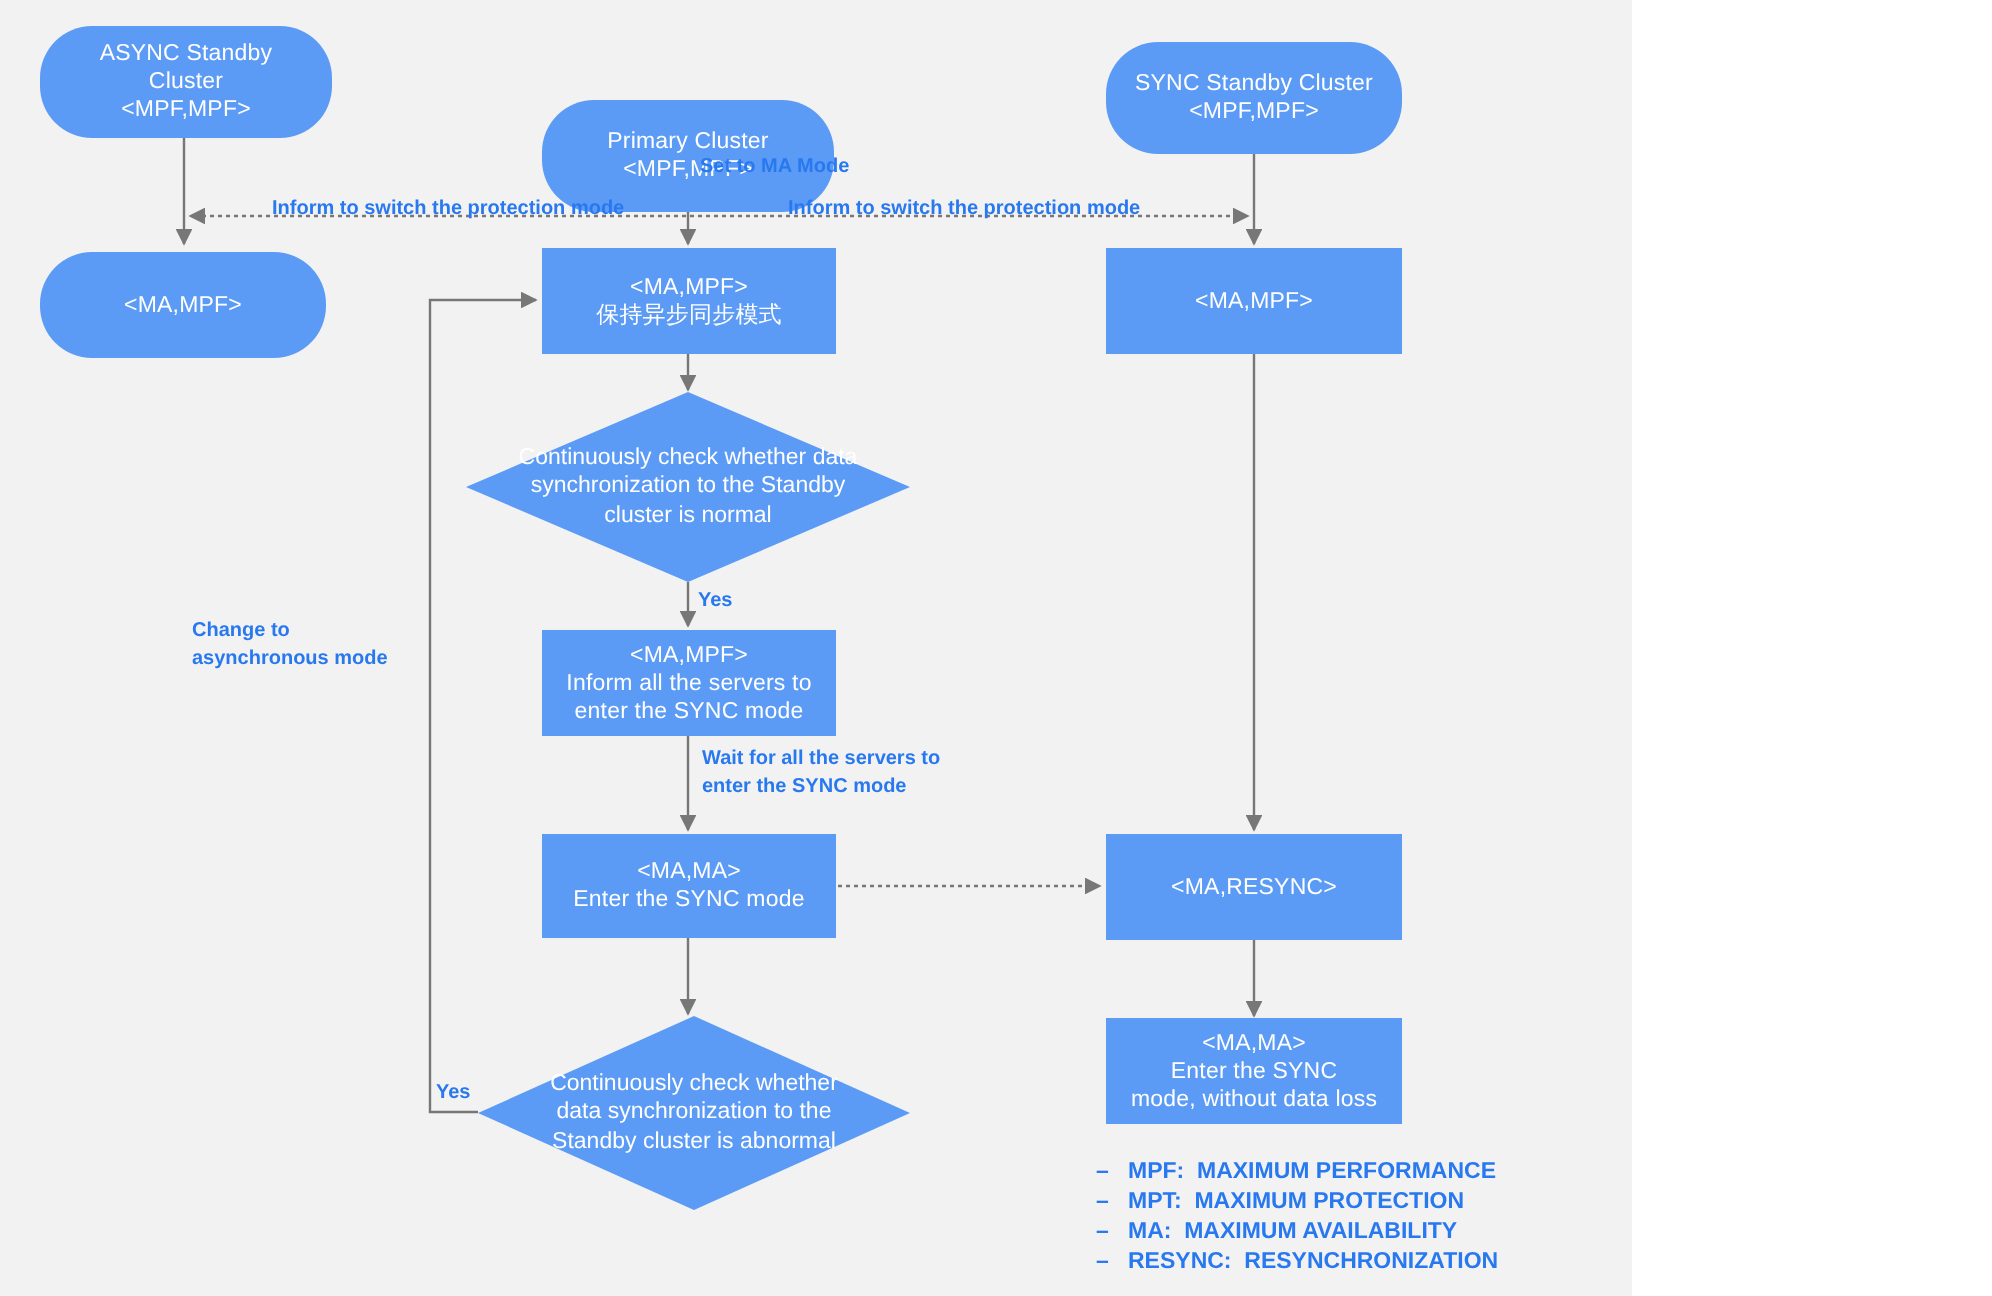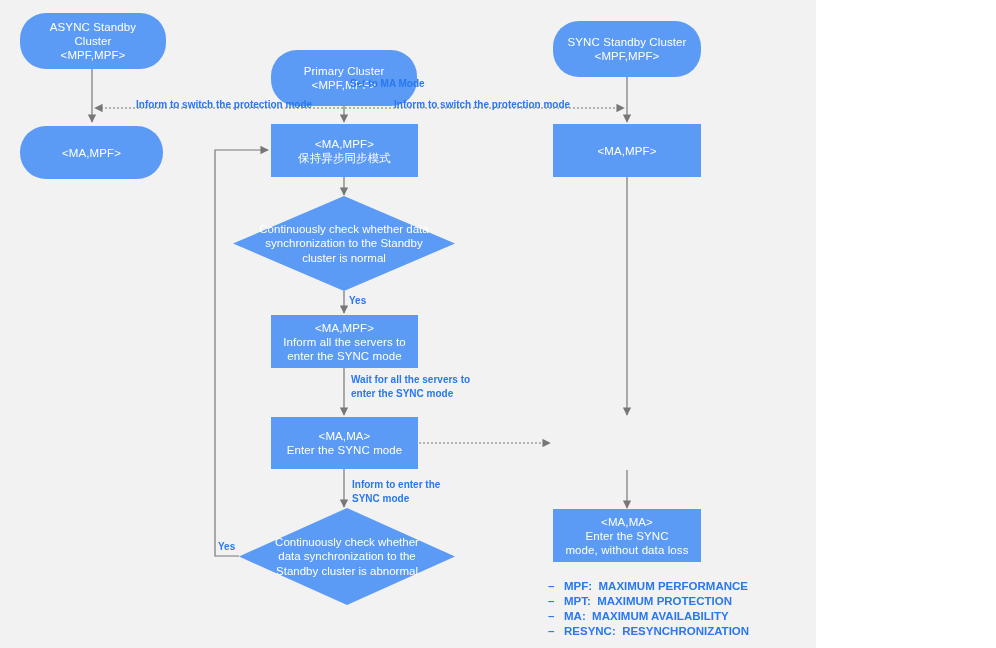--- a/index.html
+++ b/index.html
@@ -178,43 +178,46 @@
   <div class="node" style="left:271px; top:417px; width:147px; height:52px;">
     <span class="ln">&lt;MA,MA&gt;</span>
     <span class="ln">Enter the SYNC mode</span>
   </div>
 
   <div class="diamond" style="left:239px; top:508px; width:216px; height:97px;">
     <div class="shape"></div>
     <div class="dtext">Continuously check whether data synchronization to the Standby cluster is abnormal</div>
   </div>
 
+  <div class="node" style="left:553px; top:417px; width:148px; height:53px;">
+    <span class="ln">&lt;MA,RESYNC&gt;</span>
+  </div>
 
   <div class="node" style="left:553px; top:509px; width:148px; height:53px;">
     <span class="ln">&lt;MA,MA&gt;</span>
     <span class="ln">Enter the SYNC</span>
     <span class="ln">mode, without data loss</span>
   </div>
 
   <div class="edge-label" style="left:350px; top:77px;">Set to MA Mode</div>
 
   <div class="edge-label" style="left:136px; top:98px;">Inform to switch the protection mode</div>
 
   <div class="edge-label" style="left:394px; top:98px;">Inform to switch the protection mode</div>
 
   <div class="edge-label" style="left:349px; top:294px;">Yes</div>
 
   <div class="edge-label" style="left:351px; top:373px;">Wait for all the servers to
 enter the SYNC mode</div>
 
-  <div class="edge-label" style="left:352px; top:478px;">Inform to enter the
-SYNC mode</div>
 
   <div class="edge-label" style="left:218px; top:540px;">Yes</div>
 
+  <div class="edge-label" style="left:96px; top:309px;">Change to
+asynchronous mode</div>
 
 
   <div class="legend" style="left:548px; top:579px;">
     <div class="legend-row">
       <span class="legend-dash">–</span>
       <span>MPF:  MAXIMUM PERFORMANCE</span>
     </div>
     <div class="legend-row">
       <span class="legend-dash">–</span>
       <span>MPT:  MAXIMUM PROTECTION</span>

